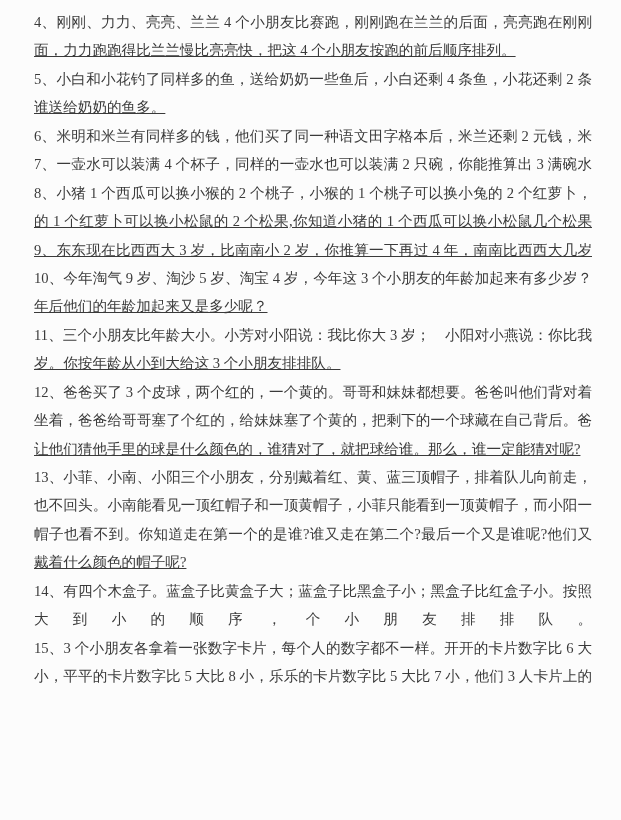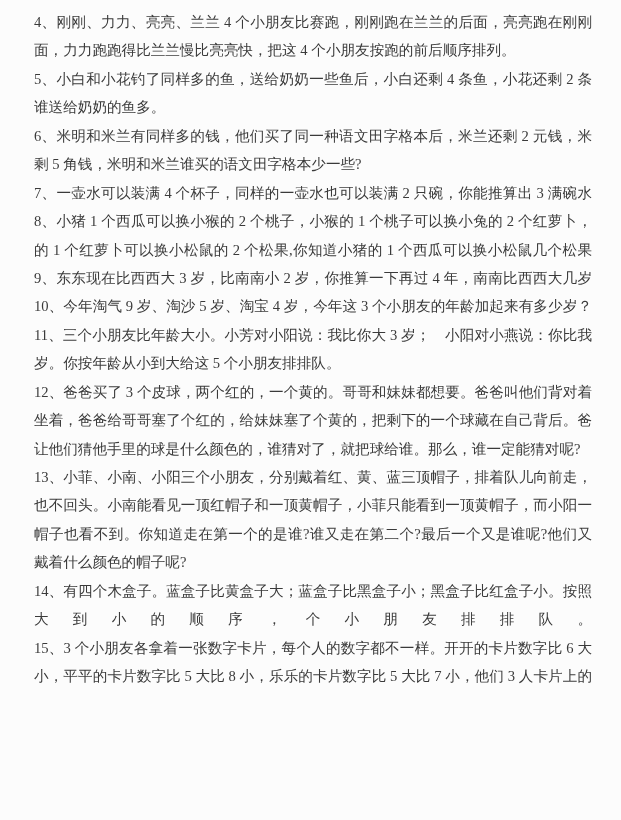--- a/index.html
+++ b/index.html
@@ -29,55 +29,56 @@
     font-size: 14.6px;
     color: #3a3a3a;
     text-align: justify;
     text-align-last: justify;
     text-justify: inter-character;
     white-space: normal;
     overflow: hidden;
   }
   .doc-line.para-end {
     text-align-last: left;
+    text-decoration: underline;
   }
 </style>
 </head>
 <body style="background: rgb(252, 252, 252);">
 
 <main class="document-page">
   <div id="problems-container" style="color: rgb(58, 58, 58);">
       <div class="problem">
         <div class="doc-line">4、刚刚、力力、亮亮、兰兰 4 个小朋友比赛跑，刚刚跑在兰兰的后面，亮亮跑在刚刚的前</div>
         <div class="doc-line para-end">面，力力跑跑得比兰兰慢比亮亮快，把这 4 个小朋友按跑的前后顺序排列。</div>
       </div>
       <div class="problem">
         <div class="doc-line">5、小白和小花钓了同样多的鱼，送给奶奶一些鱼后，小白还剩 4 条鱼，小花还剩 2 条鱼，</div>
         <div class="doc-line para-end">谁送给奶奶的鱼多。</div>
       </div>
       <div class="problem">
         <div class="doc-line">6、米明和米兰有同样多的钱，他们买了同一种语文田字格本后，米兰还剩 2 元钱，米明还</div>
-        <div class="doc-line para-end">剩 5 角钱，米明和米兰谁买的语文田字格本少一些?</div>
       </div>
       <div class="problem">
         <div class="doc-line">7、一壶水可以装满 4 个杯子，同样的一壶水也可以装满 2 只碗，你能推算出 3 满碗水至少</div>
       </div>
       <div class="problem">
         <div class="doc-line">8、小猪 1 个西瓜可以换小猴的 2 个桃子，小猴的 1 个桃子可以换小兔的 2 个红萝卜，小兔</div>
         <div class="doc-line para-end">的 1 个红萝卜可以换小松鼠的 2 个松果,你知道小猪的 1 个西瓜可以换小松鼠几个松果吗？</div>
       </div>
       <div class="problem">
         <div class="doc-line para-end">9、东东现在比西西大 3 岁，比南南小 2 岁，你推算一下再过 4 年，南南比西西大几岁呢？</div>
       </div>
       <div class="problem">
         <div class="doc-line">10、今年淘气 9 岁、淘沙 5 岁、淘宝 4 岁，今年这 3 个小朋友的年龄加起来有多少岁？3</div>
+        <div class="doc-line para-end">年后他们的年龄加起来又是多少呢？</div>
       </div>
       <div class="problem">
         <div class="doc-line">11、三个小朋友比年龄大小。小芳对小阳说：我比你大 3 岁；　小阳对小燕说：你比我大 2</div>
-        <div class="doc-line para-end">岁。你按年龄从小到大给这 5 个小朋友排排队。</div>
+        <div class="doc-line para-end">岁。你按年龄从小到大给这 3 个小朋友排排队。</div>
       </div>
       <div class="problem">
         <div class="doc-line">12、爸爸买了 3 个皮球，两个红的，一个黄的。哥哥和妹妹都想要。爸爸叫他们背对着背</div>
         <div class="doc-line">坐着，爸爸给哥哥塞了个红的，给妹妹塞了个黄的，把剩下的一个球藏在自己背后。爸爸</div>
         <div class="doc-line para-end">让他们猜他手里的球是什么颜色的，谁猜对了，就把球给谁。那么，谁一定能猜对呢?</div>
       </div>
       <div class="problem">
         <div class="doc-line">13、小菲、小南、小阳三个小朋友，分别戴着红、黄、蓝三顶帽子，排着队儿向前走，谁</div>
         <div class="doc-line">也不回头。小南能看见一顶红帽子和一顶黄帽子，小菲只能看到一顶黄帽子，而小阳一顶</div>
         <div class="doc-line">帽子也看不到。你知道走在第一个的是谁?谁又走在第二个?最后一个又是谁呢?他们又各自</div>

